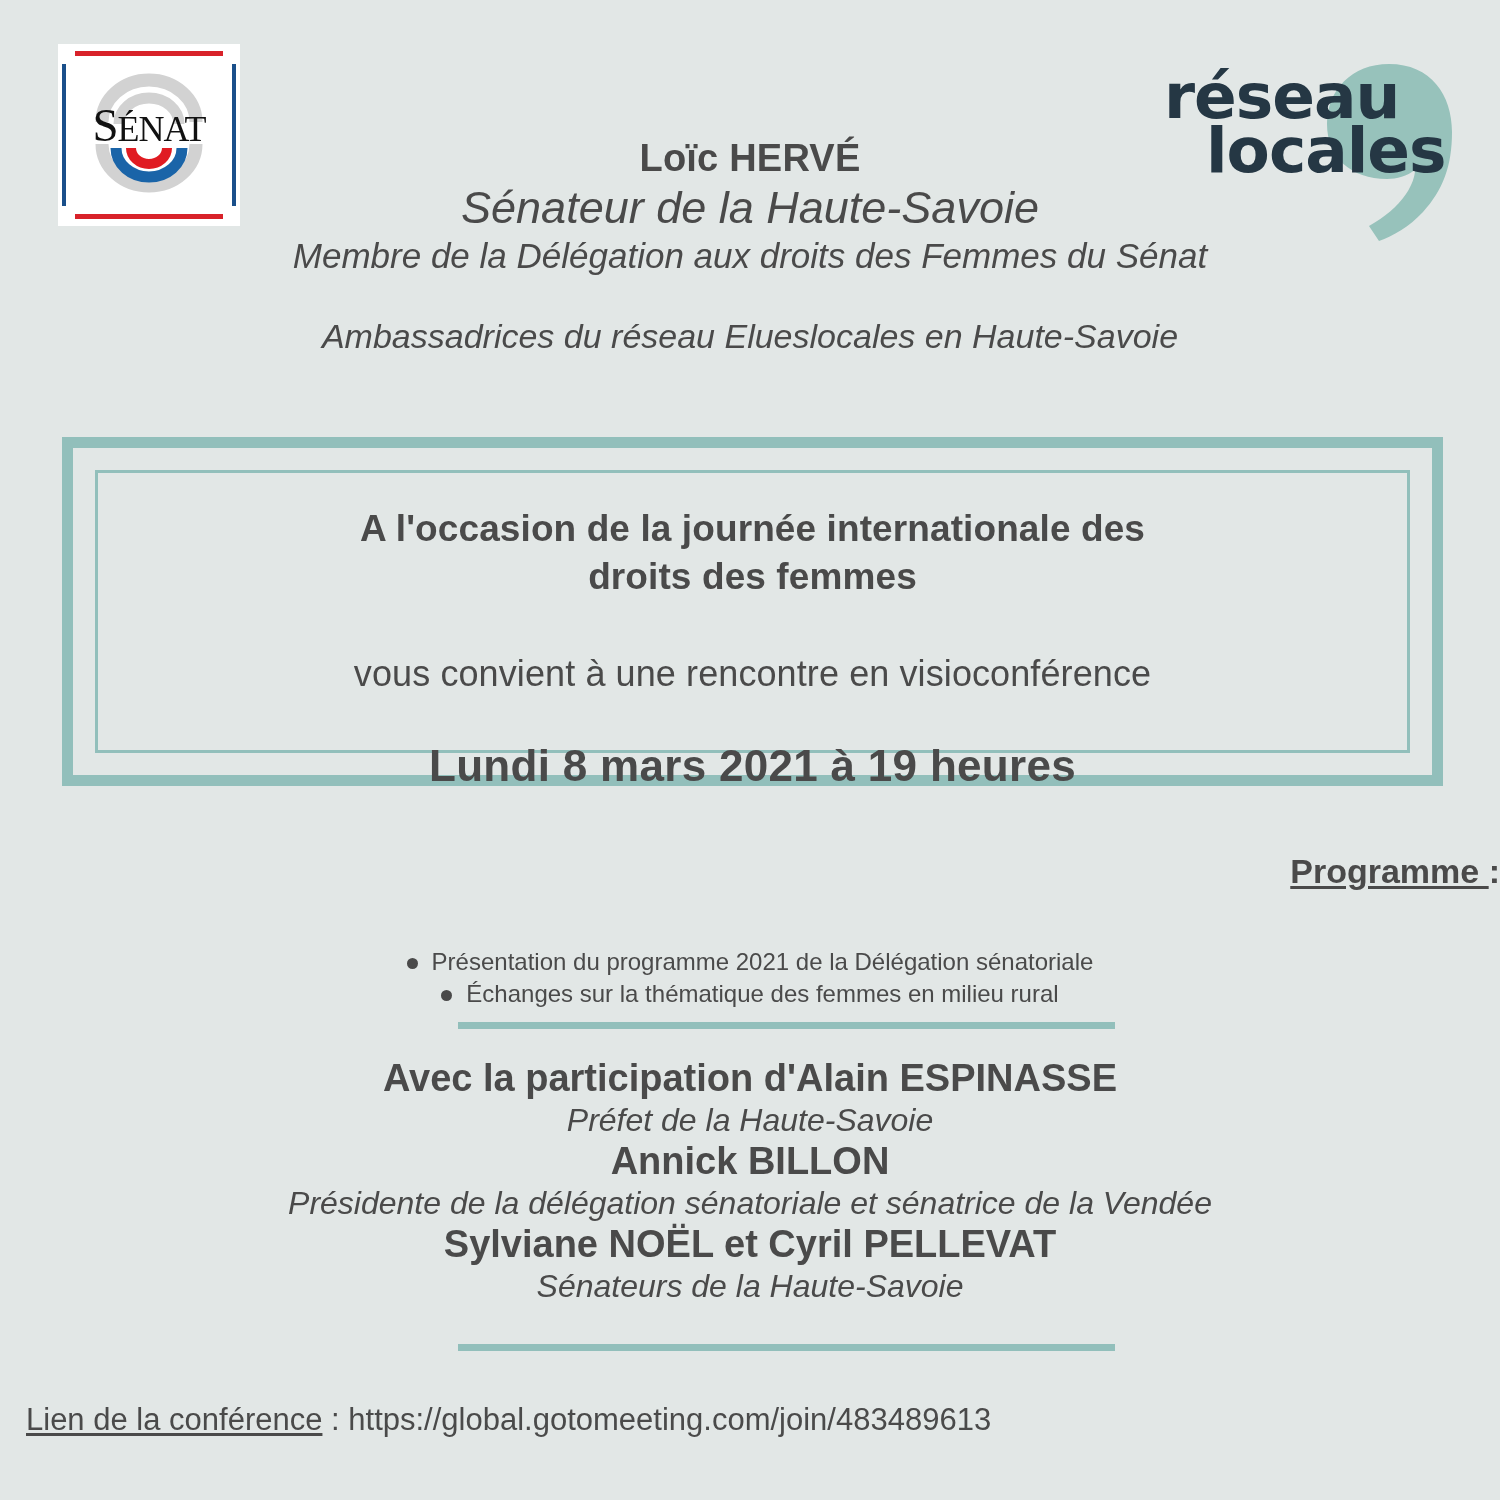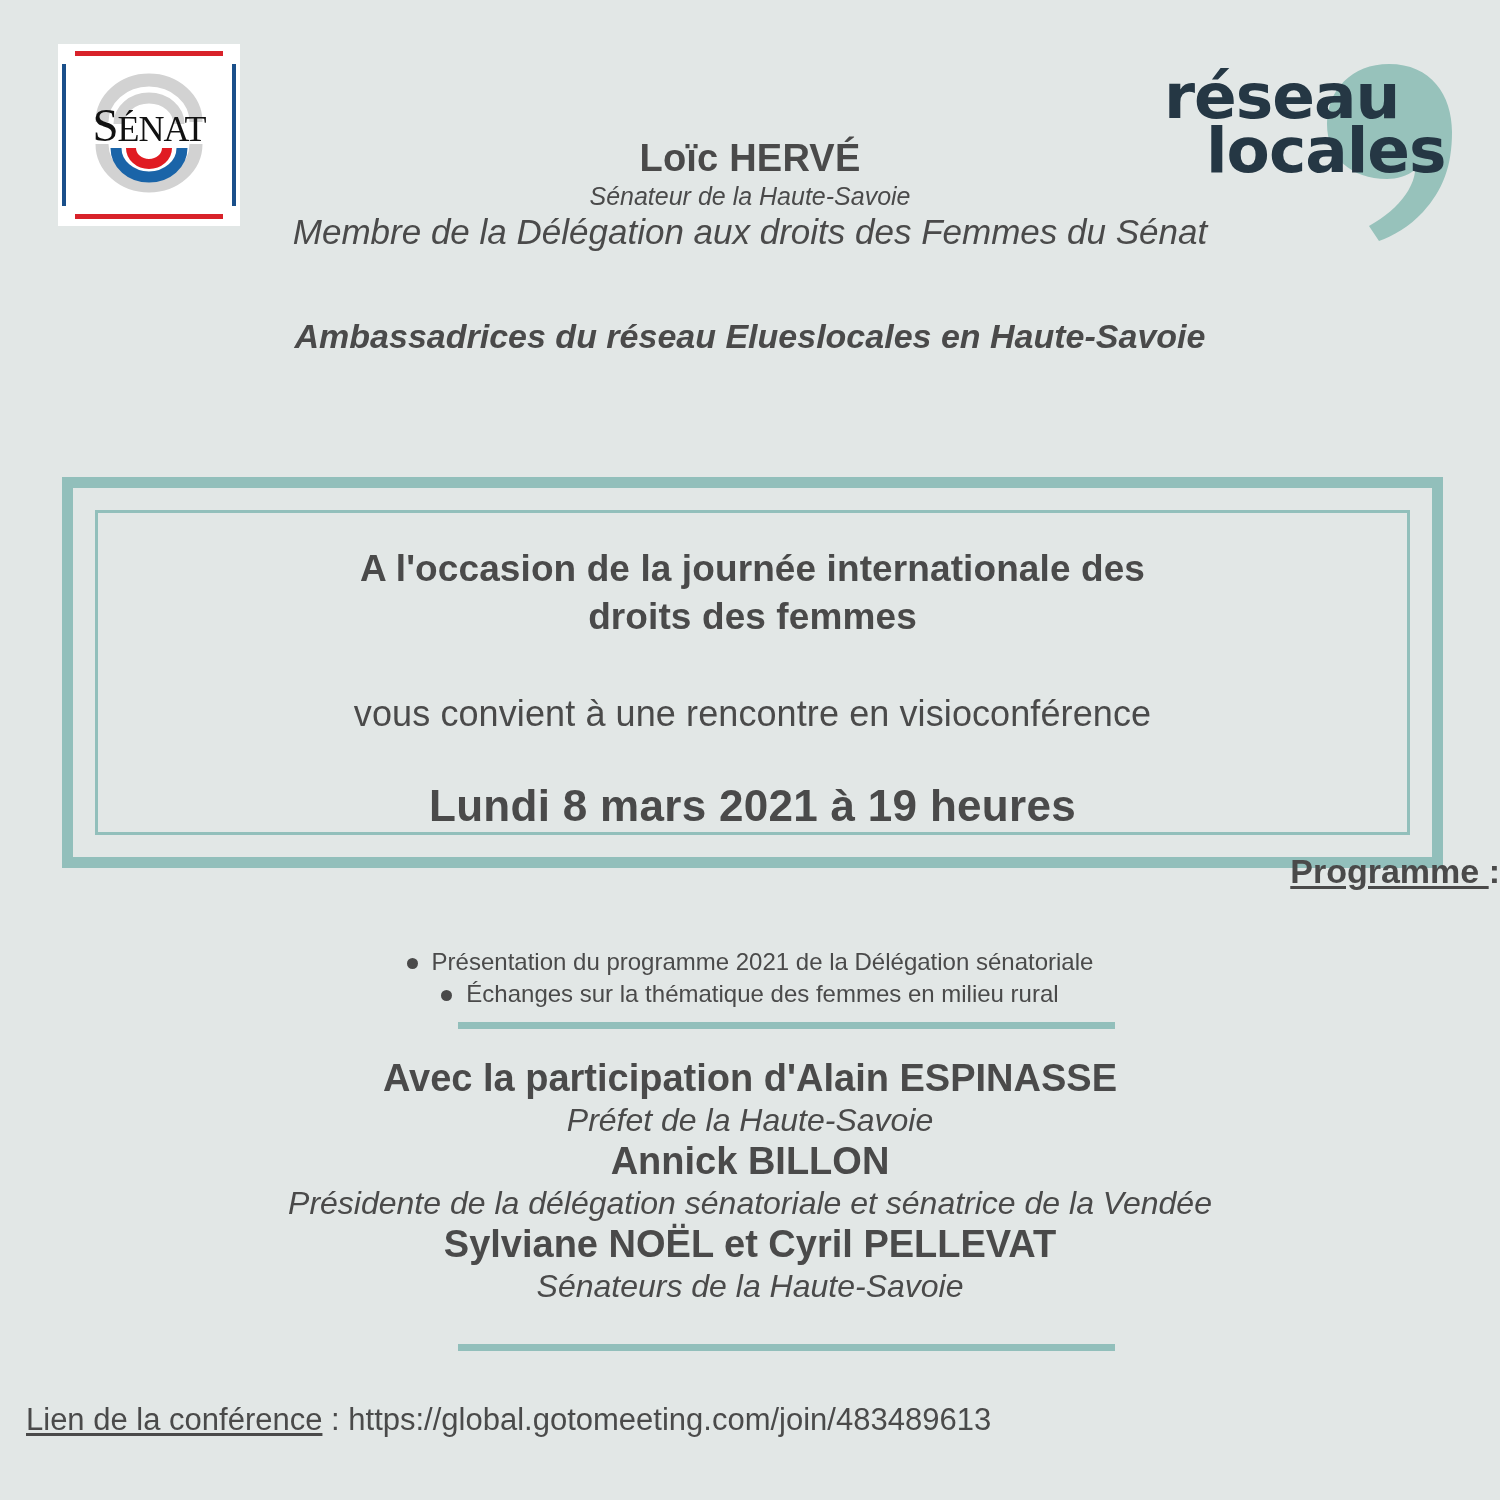--- a/index.html
+++ b/index.html
@@ -102,47 +102,46 @@
     text-align: center;
   }
   .name-bold {
     font-weight: 700;
     font-size: 38px;
     line-height: 1.18;
     letter-spacing: 0.2px;
   }
   .name-italic {
     font-style: italic;
-    font-size: 25px;
+    font-size: 45px;
     line-height: 1.2;
   }
   .header-block .name-italic.wide { font-size: 35px; }
 
   .second-block {
     position: absolute;
     left: 0;
     top: 310px;
     width: 1500px;
     text-align: center;
   }
   .second-block .name-bold { font-size: 42px; }
   .second-block .name-bold .reg { font-weight: 400; }
-  .second-block .name-italic { font-size: 34px; padding-top: 6px; font-weight: bold; }
+  .second-block .name-italic { font-size: 34px; padding-top: 6px; }
 
   
   .frame-outer {
     position: absolute;
     left: 62px;
     top: 437px;
     width: 1381px;
-    height: 391px;
+    height: 349px;
     border: 11px solid #92bfbb;
     box-sizing: border-box;
     background: transparent;
-    margin-top: 40px;
   }
   .frame-inner {
     position: absolute;
     left: 22px;
     top: 22px;
     right: 22px;
     bottom: 22px;
     border: 3px solid #92bfbb;
     box-sizing: border-box;
     display: flex;

